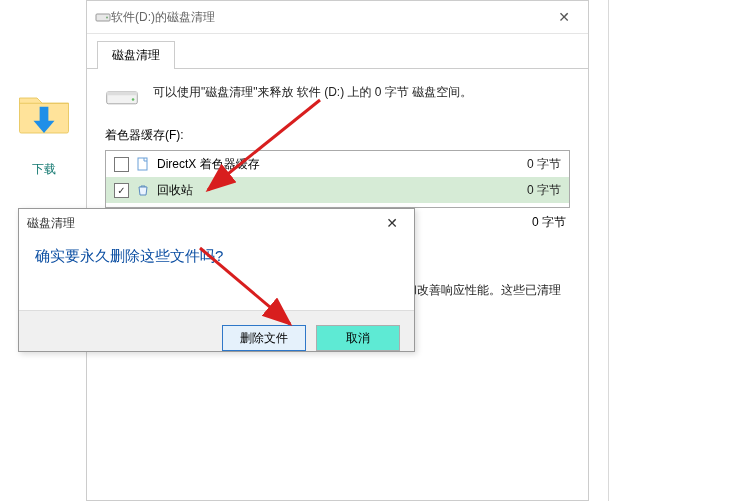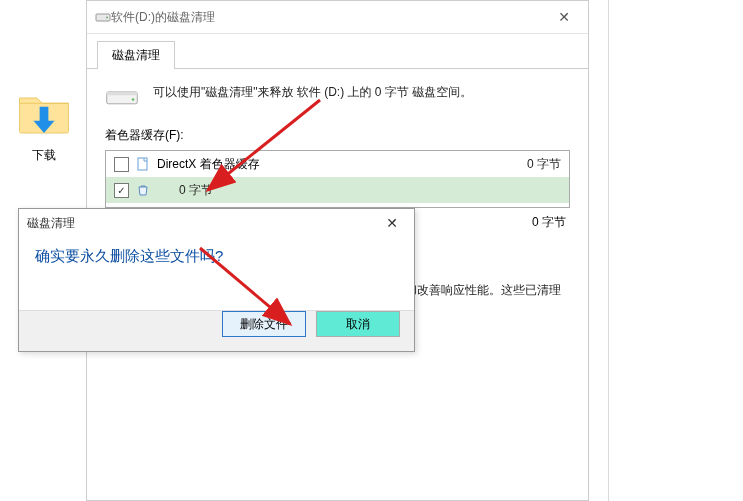--- a/index.html
+++ b/index.html
@@ -1,18 +1,18 @@
 <!DOCTYPE html>
 <html><head>
 <meta charset="utf-8">
 <style>
 html,body{margin:0;padding:0;font-family:"Microsoft YaHei","Segoe UI",sans-serif;font-size:12px;background:#fff;width:743px;height:501px;overflow:hidden;position:relative}
 .desktop-icon{position:absolute;left:14px;top:84px;width:60px;text-align:center}
 .folder-svg{width:56px;height:56px}
-.desktop-icon .lbl{margin-top:4px;color:#000000;font-size:12px}
+.desktop-icon .lbl{margin-top:18px;color:#0f766e;font-size:12px}
 .main-window{position:absolute;left:86px;top:0;width:503px;height:501px;border:1px solid #ccc;background:#fff;box-sizing:border-box}
 .titlebar{height:32px;display:flex;align-items:center;padding:0 8px;border-bottom:1px solid #e5e5e5;color:#666}
 .titlebar .spacer{flex:1}
 .close-x{font-size:14px;color:#555;padding:4px 10px;cursor:default}
 .tabstrip{display:flex;padding:6px 10px 0 10px;border-bottom:1px solid #ccc;gap:0}
 .tab{padding:5px 14px;border:1px solid #ccc;border-bottom:none;background:#fff;position:relative;top:1px;font-size:12px}
 .tab.inactive{background:#f6f6f6}
 .content{padding:14px 18px}
 .summary-row{display:flex;gap:14px;align-items:flex-start;margin-bottom:18px}
 .drive-icon{width:34px;height:24px;margin-top:2px}
@@ -25,21 +25,21 @@
 .row .icon{width:16px;height:16px;display:inline-flex;align-items:center;justify-content:center}
 .row .name{flex:1;font-size:12px}
 .row .size{font-size:12px;color:#222;min-width:56px;text-align:right}
 .total-row{display:flex;justify-content:flex-end;padding:6px 4px 0 0;gap:26px}
 .total-row .v{min-width:56px;text-align:right}
 .desc{margin-top:50px;font-size:12px;color:#222;line-height:1.6}
 .dialog{position:absolute;left:18px;top:208px;width:397px;height:144px;border:1px solid #999;background:#fff;box-shadow:2px 2px 6px rgba(0,0,0,.15);box-sizing:border-box}
 .dialog .dtitle{height:28px;display:flex;align-items:center;padding:0 8px;font-size:12px;color:#333}
 .dialog .dclose{font-size:14px;padding:2px 8px;color:#333}
 .dialog .dmsg{padding:10px 16px;color:#0b4ea2;font-size:15px}
-.dialog .dbuttons{position:absolute;bottom:0;left:0;right:0;height:40px;background:#f0f0f0;border-top:1px solid #ddd;display:flex;align-items:flex-start;justify-content:flex-end;gap:10px;padding:0 14px}
+.dialog .dbuttons{position:absolute;bottom:0;left:0;right:0;height:40px;background:#f0f0f0;border-top:1px solid #ddd;display:flex;align-items:flex-end;justify-content:flex-end;gap:10px;padding:0 14px}
 .btn{min-width:82px;height:24px;border:1px solid #adadad;background:#5eead4;font-size:12px;display:inline-flex;align-items:center;justify-content:center}
 .btn.primary{border-color:#2e77c8;background:#e5f1fb}
 .arrow{position:absolute;pointer-events:none}
 .right-border{position:absolute;left:608px;top:0;width:1px;height:501px;background:#d9d9d9}
 </style>
 </head>
 <body>
 
 <div class="desktop-icon">
   <svg class="folder-svg" viewBox="0 0 64 64">
@@ -93,20 +93,21 @@
         <span class="size">0 字节</span>
       </div>
       <div class="row sel">
         <span class="chk">✓</span>
         <span class="icon">
           <svg width="14" height="14" viewBox="0 0 14 14">
               <path d="M3 4 h8 l-1 8 h-6 Z" fill="#eaf3ff" stroke="#5b8bc0"></path>
               <path d="M5 4 v-1 h4 v1" stroke="#5b8bc0" fill="none"></path>
             </svg>
         </span>
+        <span class="name">回收站</span>
         <span class="size">0 字节</span>
       </div>
     </div>
 
     <div class="total-row">
       <span class="v">0 字节</span>
     </div>
 
     <div class="desc">通过清理图形系统创建的文件，可缩短应用程序加载时间和改善响应性能。这些已清理的文件将在需要时重新生成。</div>
   </div>

